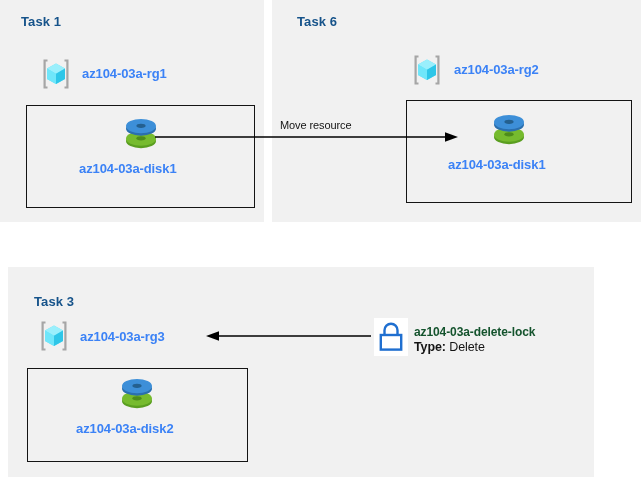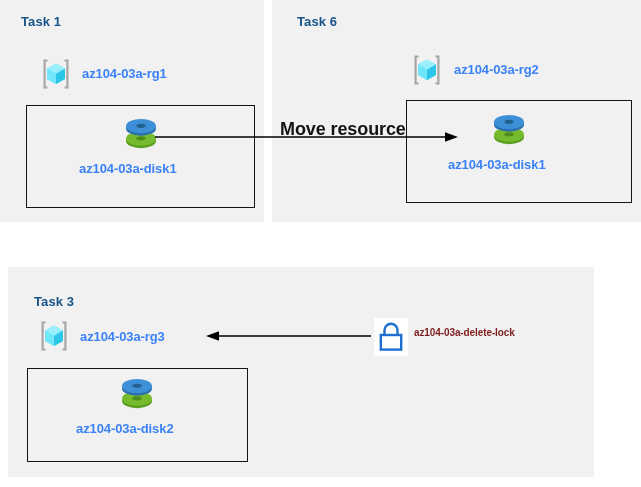--- a/index.html
+++ b/index.html
@@ -43,37 +43,37 @@
     position: absolute;
     font-size: 13px;
     font-weight: bold;
     color: #3b82f6;
     white-space: nowrap;
     letter-spacing: -0.1px;
   }
 
   .edge-label {
     position: absolute;
-    font-size: 18px;
-    font-weight: bold;
+    font-size: 11px;
+    font-weight: normal;
     color: #141414;
     white-space: nowrap;
     letter-spacing: -0.1px;
   }
 
   .lock-label {
     position: absolute;
     white-space: nowrap;
     line-height: 15px;
   }
   .lock-label .lock-name {
     display: block;
-    font-size: 10px;
-    font-weight: bold;
-    color: #7f1d1d;
+    font-size: 12px;
+    font-weight: bold;
+    color: #14532d;
     letter-spacing: -0.1px;
     text-align: right;
   }
   .lock-label .lock-type {
     display: block;
     font-size: 12.5px;
     color: #141414;
     letter-spacing: -0.1px;
   }
   .lock-label .lock-type b {
@@ -199,13 +199,17 @@
 <span class="icon-lock" style="left:374px; top:318px; width:34px; height:38px;">
   <svg width="34" height="38" viewBox="0 0 34 38">
     <rect x="0" y="0" width="34" height="38" fill="#ffffff"></rect>
     <path d="M10.5 17 L10.5 12.2 A6.5 6.5 0 0 1 23.5 12.2 L23.5 17" fill="none" stroke="#1f6fd0" stroke-width="2.4"></path>
     <rect x="6.8" y="17" width="20.4" height="14.6" fill="none" stroke="#1f6fd0" stroke-width="2.4"></rect>
   </svg>
 </span>
 
 <div class="lock-label" style="left:414px; top:325px;">
   <span class="lock-name">az104-03a-delete-lock</span>
+  <span class="lock-type">
+    <b>Type:</b>
+    <span>Delete</span>
+  </span>
 </div>
 
 </body></html>

